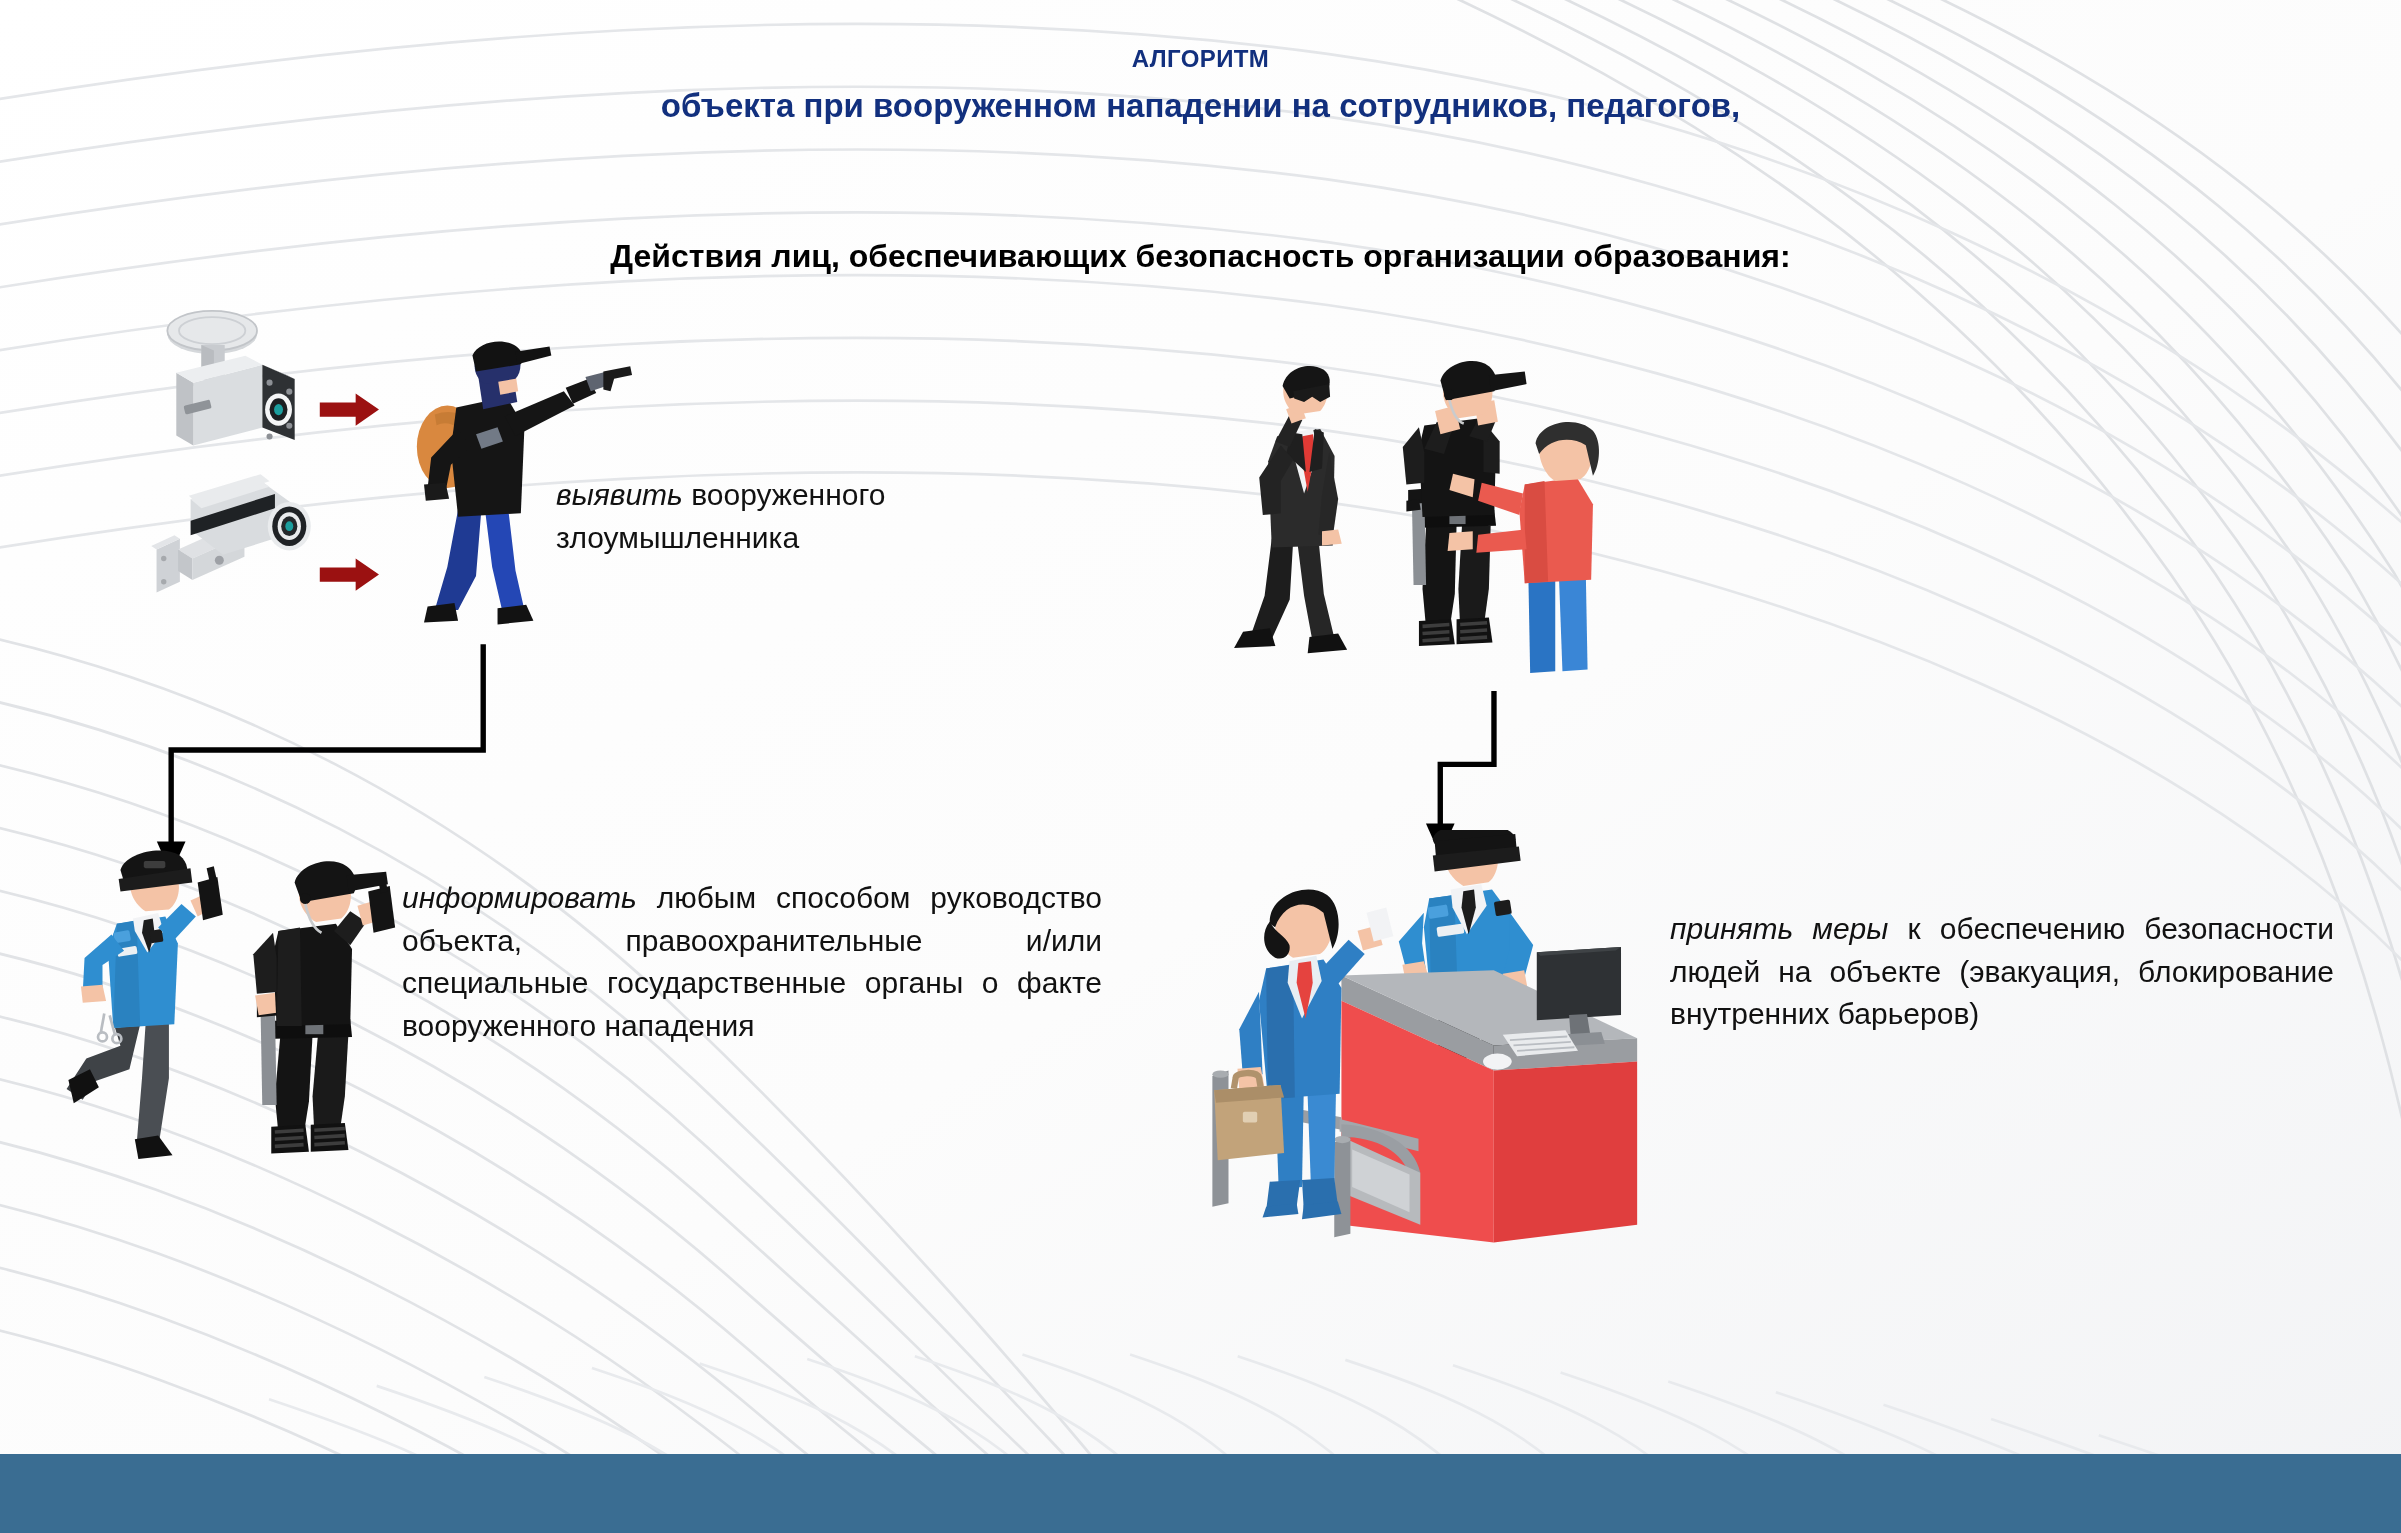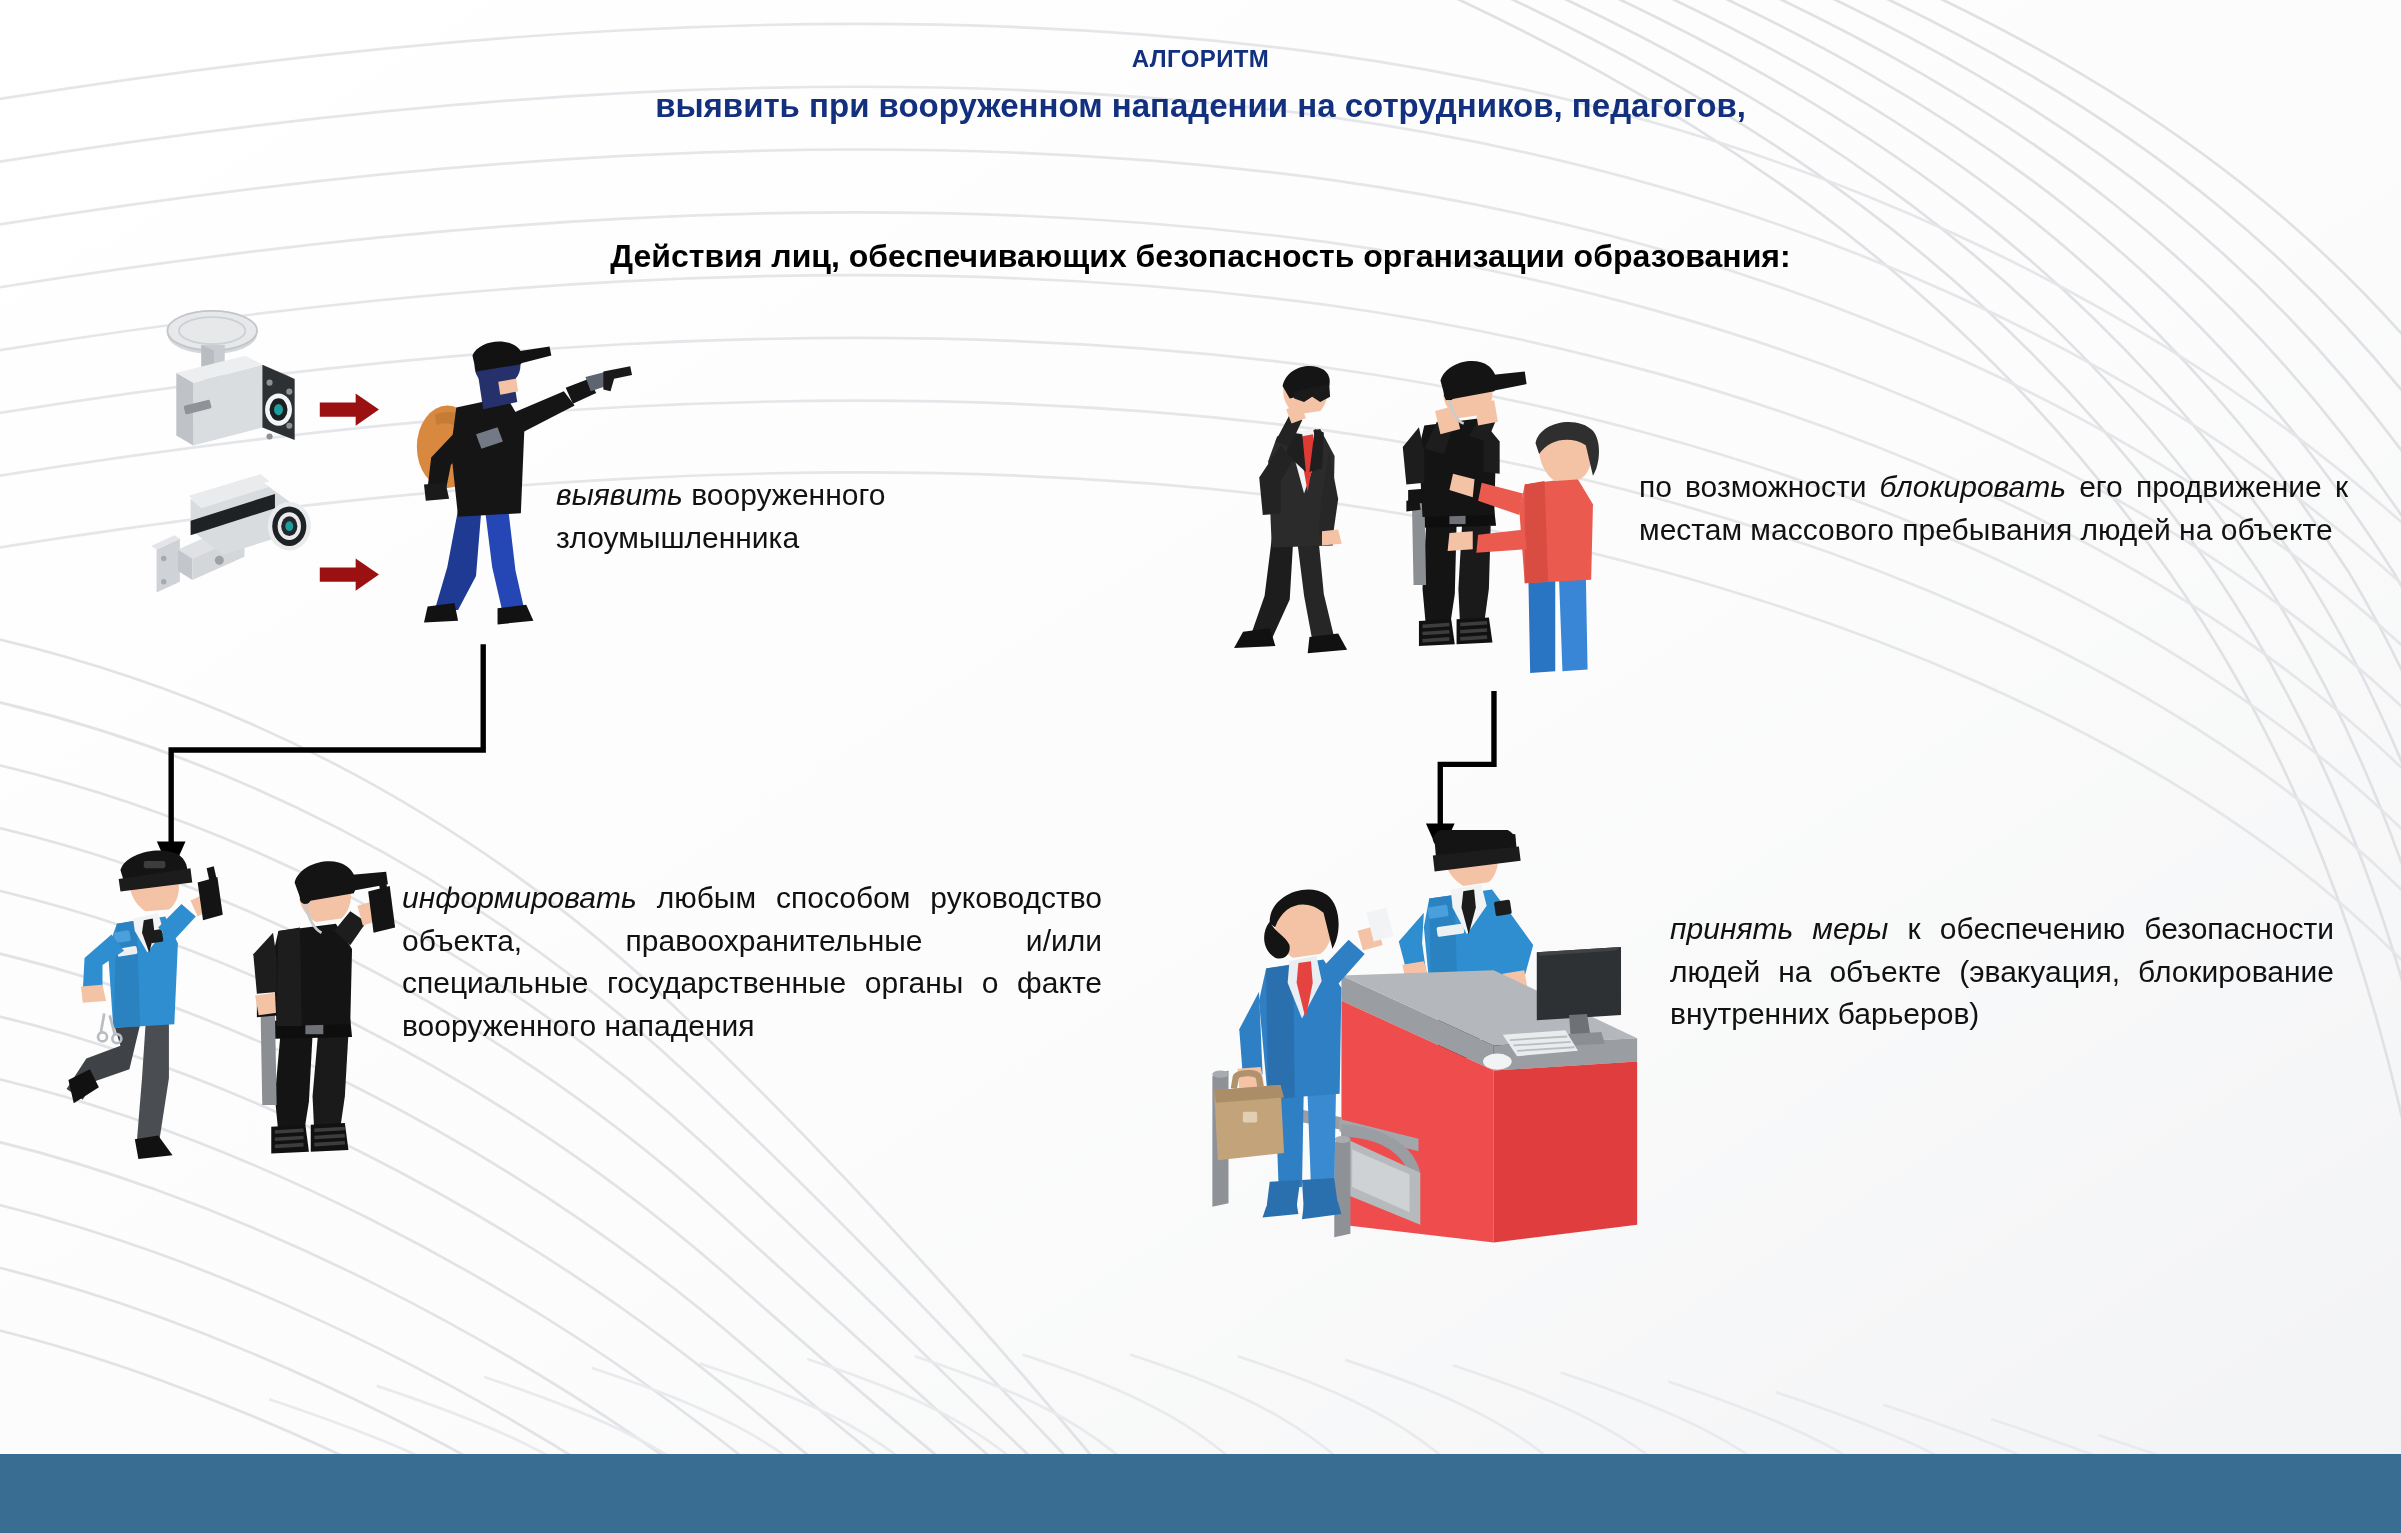--- a/index.html
+++ b/index.html
@@ -136,21 +136,21 @@
         <path d="M2100,1566 C2220,1606 2320,1646 2400,1700"></path>
         <path d="M2220,1582 C2340,1622 2440,1662 2520,1700"></path>
         <path d="M2340,1600 C2460,1640 2560,1675 2640,1700"></path>
       </g>
     </g>
   </svg>
 
   <div class="heading-block">
     <div class="t-main">АЛГОРИТМ</div>
     <div class="t-sub">
-      <div>выявить при вооруженном нападении на сотрудников, педагогов,</div>
+      <div>объекта при вооруженном нападении на сотрудников, педагогов,</div>
     </div>
   </div>
   <div class="t-section">Действия лиц, обеспечивающих безопасность организации образования:</div>
 
   <svg class="fig" id="fig-cameras" width="287" height="359" viewBox="0 0 320 400" xmlns="http://www.w3.org/2000/svg">
 
     <g>
       <ellipse cx="76" cy="28" rx="50" ry="22" fill="#d5d8db"></ellipse>
       <ellipse cx="76" cy="24" rx="50" ry="22" fill="#e6e8ea" stroke="#c2c5c9" stroke-width="2"></ellipse>
       <ellipse cx="76" cy="24" rx="37" ry="15" fill="none" stroke="#cdd0d4" stroke-width="2"></ellipse>
@@ -536,23 +536,20 @@
 
       <path d="M70,104 C68,74 110,56 134,72 C150,84 150,116 140,132 L130,92 C112,76 86,80 76,108 Z" fill="#141414"></path>
       <path d="M70,102 C60,114 62,134 76,142 C86,146 94,138 92,128 C88,118 76,114 70,102 Z" fill="#141414"></path>
     </g>
   </svg>
 
   <div class="txt" id="txt-detect">
     <span class="lead">выявить</span><span> вооруженного злоумышленника</span>
   </div>
 
-  <div class="txt" id="txt-block">
-    <span>по возможности </span><span class="lead">блокировать</span><span> его продвижение к местам массового пребывания людей на объекте</span>
-  </div>
 
   <div class="txt" id="txt-inform">
     <span class="lead">информировать</span><span> любым способом руководство объекта, правоохранительные и/или специальные государственные органы о факте вооруженного нападения</span>
   </div>
 
   <div class="txt" id="txt-measures">
     <span class="lead">принять меры</span><span> к обеспечению безопасности людей на объекте (эвакуация, блокирование внутренних барьеров)</span>
   </div>
 
   <div id="bottom-bar"></div>

